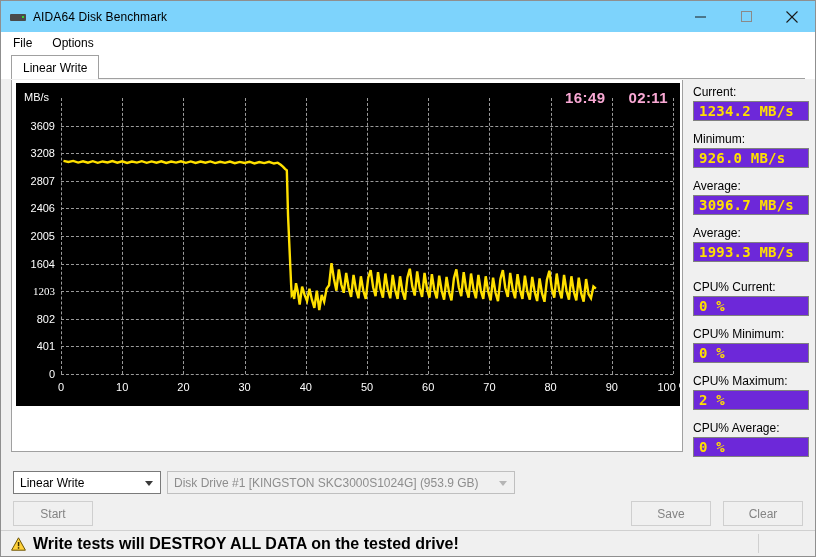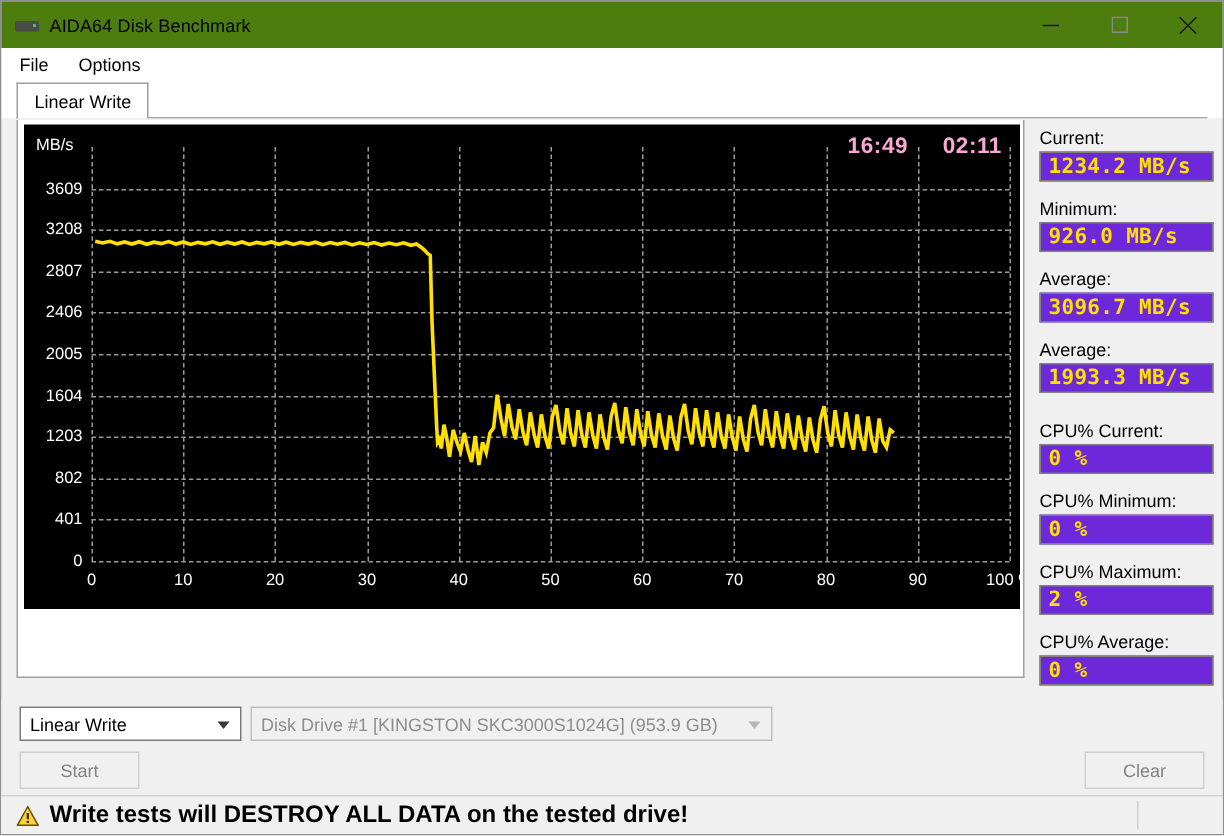--- a/index.html
+++ b/index.html
@@ -15,21 +15,21 @@
     position: relative;
     width: 816px; height: 557px;
     background: #f0f0f0;
     border: 1px solid #8f8f8f;
     display: flex; flex-direction: column;
   }
 
   
   #titlebar {
     height: 31px; min-height: 31px;
-    background: #4d7c0f;
+    background: #7dd3fc;
     display: flex; align-items: center;
     position: relative;
   }
   #title-icon {
     width: 16px; height: 16px;
     margin-left: 9px; margin-right: 7px;
     position: relative;
   }
   #title-icon .drive-body {
     position: absolute; left: 0; top: 5px;
@@ -362,21 +362,21 @@
               <div class="gridline-v" style="left: 60%;"></div>
               <div class="gridline-v" style="left: 70%;"></div>
               <div class="gridline-v" style="left: 80%;"></div>
               <div class="gridline-v" style="left: 90%;"></div>
               <div class="gridline-v" style="left: 100%;"></div>
             </div>
           <div id="yticks">
               <div class="ytick" style="top: 100%;">0</div>
               <div class="ytick" style="top: 90%;">401</div>
               <div class="ytick" style="top: 80%;">802</div>
-              <div class="ytick" style="top: 70%;">1203</div>
+              <div class="ytick" style="top: 70%; font-family: Liberation Serif, serif;">1203</div>
               <div class="ytick" style="top: 60%;">1604</div>
               <div class="ytick" style="top: 50%;">2005</div>
               <div class="ytick" style="top: 40%;">2406</div>
               <div class="ytick" style="top: 30%;">2807</div>
               <div class="ytick" style="top: 20%;">3208</div>
               <div class="ytick" style="top: 10%;">3609</div>
             </div>
           <div id="xticks">
               <div class="xtick" style="left: 0%;">0</div>
               <div class="xtick" style="left: 10%;">10</div>
@@ -426,20 +426,21 @@
           <span class="arrow"></span>
         </div>
         <div class="combo disabled" id="combo-drive">
           <span>Disk Drive #1  [KINGSTON SKC3000S1024G]  (953.9 GB)</span>
           <span class="arrow"></span>
         </div>
       </div>
 
       <div id="row-buttons">
         <div class="btn disabled" id="btn-start">Start</div>
+        <div class="btn disabled" id="btn-save">Save</div>
         <div class="btn disabled" id="btn-clear">Clear</div>
       </div>
 
       <div id="warnbar">
         <span id="warn-icon">
           <svg width="15" height="14" viewBox="0 0 15 14">
             <path d="M7.5 0.8 L14.4 13.2 L0.6 13.2 Z" fill="#ffd23a" stroke="#6b5200" stroke-width="1"></path>
             <rect x="6.8" y="5" width="1.5" height="4.2" fill="#3a2c00"></rect>
             <rect x="6.8" y="10.2" width="1.5" height="1.5" fill="#3a2c00"></rect>
           </svg>

